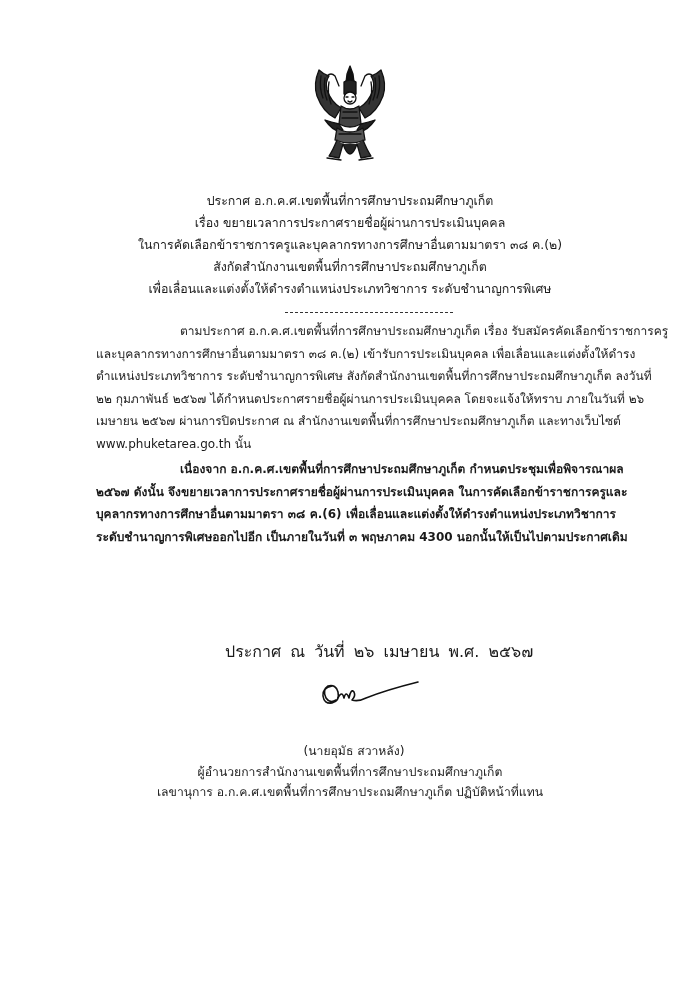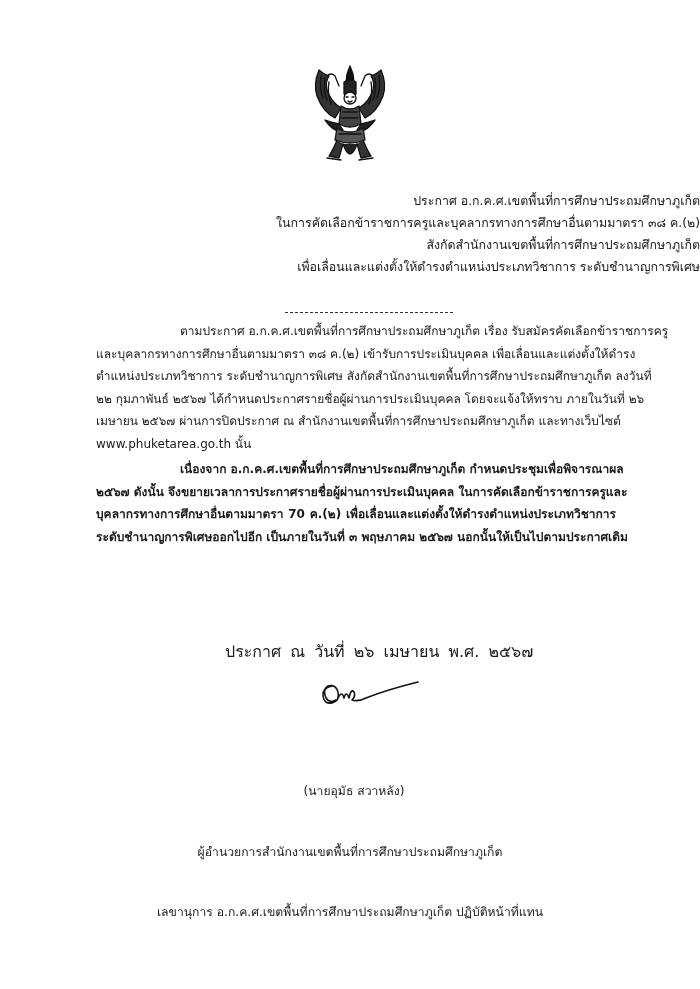--- a/index.html
+++ b/index.html
@@ -24,21 +24,21 @@
       position: absolute;
       left: 311px;
       top: 64px;
       width: 78px;
       height: 102px;
     }
     .heading {
       position: absolute;
       left: 0;
       width: 700px;
-      text-align: right;
+      text-align: center;
       font-size: 12.4px;
       line-height: 22px;
     }
     .heading .line {
       display: block;
       white-space: nowrap;
     }
     .separator {
       position: absolute;
       left: 285px;
@@ -86,21 +86,20 @@
       left: 0;
       width: 700px;
       top: 741px;
       text-align: center;
       font-size: 12.2px;
       line-height: 20.5px;
     }
     .signer .line {
       display: block;
       white-space: nowrap;
-      margin-top: 40px;
     }
     .signer .name { padding-left: 8px; }
   </style>
 </head>
 <body>
 
 <div class="page">
 
   <svg class="emblem" viewBox="0 0 78 102" xmlns="http://www.w3.org/2000/svg">
     <g fill="none" stroke="#111" stroke-width="1.3" stroke-linecap="round" stroke-linejoin="round">
@@ -131,41 +130,42 @@
       <path d="M26 76 Q22 86 18 92 L28 94 L32 80" fill="#333"></path>
       <path d="M52 76 Q56 86 60 92 L50 94 L46 80" fill="#333"></path>
 
       <path d="M32 80 Q39 100 46 80" fill="#222"></path>
       <path d="M16 94 L30 96 M48 96 L62 94"></path>
     </g>
   </svg>
 
   <div class="heading" style="top:190px;">
     <span class="line">ประกาศ อ.ก.ค.ศ.เขตพื้นที่การศึกษาประถมศึกษาภูเก็ต</span>
+    <span class="line">เรื่อง ขยายเวลาการประกาศรายชื่อผู้ผ่านการประเมินบุคคล</span>
     <span class="line">ในการคัดเลือกข้าราชการครูและบุคลากรทางการศึกษาอื่นตามมาตรา ๓๘ ค.(๒)</span>
     <span class="line">สังกัดสำนักงานเขตพื้นที่การศึกษาประถมศึกษาภูเก็ต</span>
     <span class="line">เพื่อเลื่อนและแต่งตั้งให้ดำรงตำแหน่งประเภทวิชาการ ระดับชำนาญการพิเศษ</span>
   </div>
 
   <div class="separator"></div>
 
   <div class="para" style="top:320px;">
     <span class="line indent">ตามประกาศ อ.ก.ค.ศ.เขตพื้นที่การศึกษาประถมศึกษาภูเก็ต เรื่อง รับสมัครคัดเลือกข้าราชการครู</span>
     <span class="line">และบุคลากรทางการศึกษาอื่นตามมาตรา ๓๘ ค.(๒) เข้ารับการประเมินบุคคล เพื่อเลื่อนและแต่งตั้งให้ดำรง</span>
     <span class="line">ตำแหน่งประเภทวิชาการ ระดับชำนาญการพิเศษ สังกัดสำนักงานเขตพื้นที่การศึกษาประถมศึกษาภูเก็ต ลงวันที่</span>
     <span class="line">๒๒ กุมภาพันธ์ ๒๕๖๗ ได้กำหนดประกาศรายชื่อผู้ผ่านการประเมินบุคคล โดยจะแจ้งให้ทราบ ภายในวันที่ ๒๖</span>
     <span class="line">เมษายน ๒๕๖๗  ผ่านการปิดประกาศ ณ สำนักงานเขตพื้นที่การศึกษาประถมศึกษาภูเก็ต และทางเว็บไซต์</span>
     <span class="line last">www.phuketarea.go.th  นั้น</span>
   </div>
 
   <div class="para" style="top:458px;font-weight:bold;">
     <span class="line indent">เนื่องจาก อ.ก.ค.ศ.เขตพื้นที่การศึกษาประถมศึกษาภูเก็ต กำหนดประชุมเพื่อพิจารณาผล</span>
     <span class="line">๒๕๖๗  ดังนั้น จึงขยายเวลาการประกาศรายชื่อผู้ผ่านการประเมินบุคคล ในการคัดเลือกข้าราชการครูและ</span>
-    <span class="line">บุคลากรทางการศึกษาอื่นตามมาตรา 70 ค.(๒) เพื่อเลื่อนและแต่งตั้งให้ดำรงตำแหน่งประเภทวิชาการ</span>
-    <span class="line">ระดับชำนาญการพิเศษออกไปอีก เป็นภายในวันที่ ๓ พฤษภาคม ๒๕๖๗ นอกนั้นให้เป็นไปตามประกาศเดิม</span>
+    <span class="line">บุคลากรทางการศึกษาอื่นตามมาตรา ๓๘ ค.(6) เพื่อเลื่อนและแต่งตั้งให้ดำรงตำแหน่งประเภทวิชาการ</span>
+    <span class="line">ระดับชำนาญการพิเศษออกไปอีก เป็นภายในวันที่ ๓ พฤษภาคม 4300 นอกนั้นให้เป็นไปตามประกาศเดิม</span>
   </div>
 
   <div class="dateline">ประกาศ  ณ  วันที่   ๒๖   เมษายน พ.ศ. ๒๕๖๗</div>
 
   <svg class="signature" viewBox="0 0 110 34" xmlns="http://www.w3.org/2000/svg">
     <g fill="none" stroke="#111" stroke-width="1.6" stroke-linecap="round" stroke-linejoin="round">
       <path d="M14 10 Q4 12 5 20 Q6 28 14 27 Q22 25 20 16 Q18 8 10 10 Q4 14 8 22 Q12 28 18 24"></path>
       <path d="M20 22 Q24 14 26 22 Q28 14 31 22 Q33 12 36 16 Q38 20 34 24 Q40 26 48 22 Q68 14 100 6"></path>
     </g>
   </svg>

